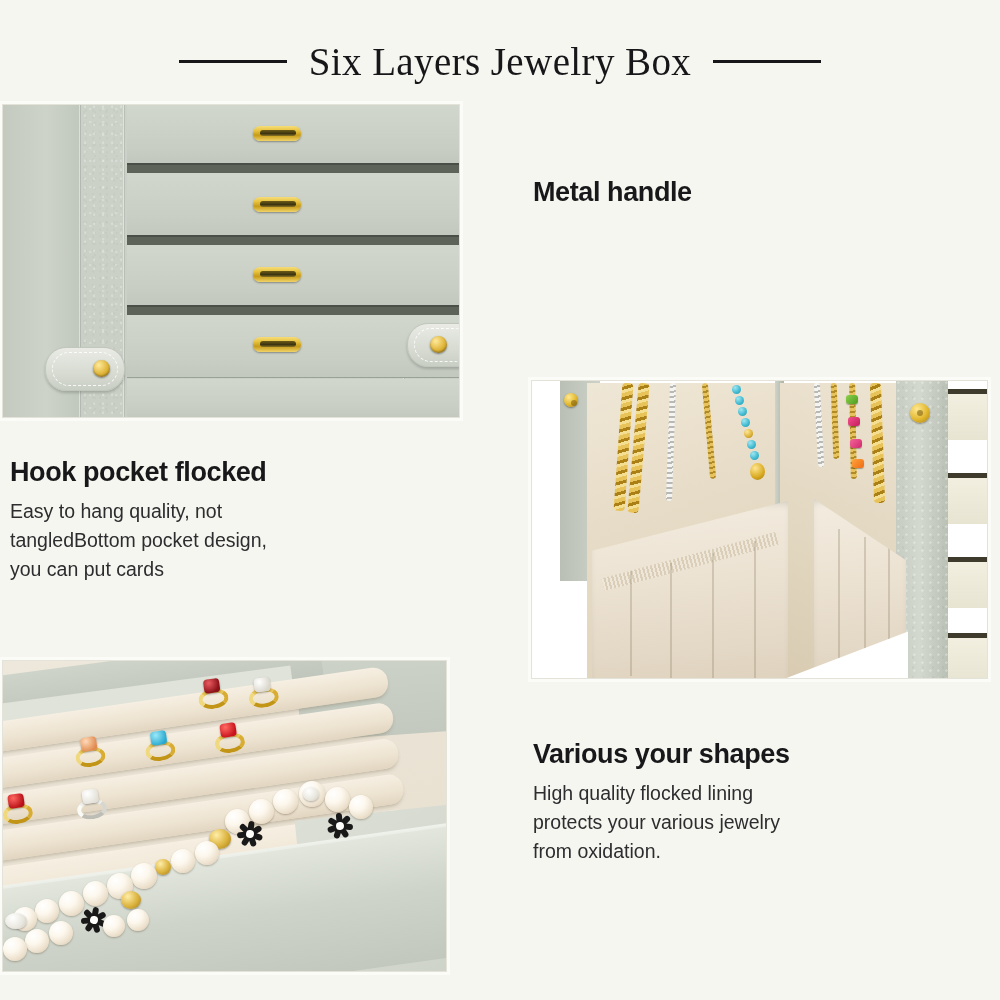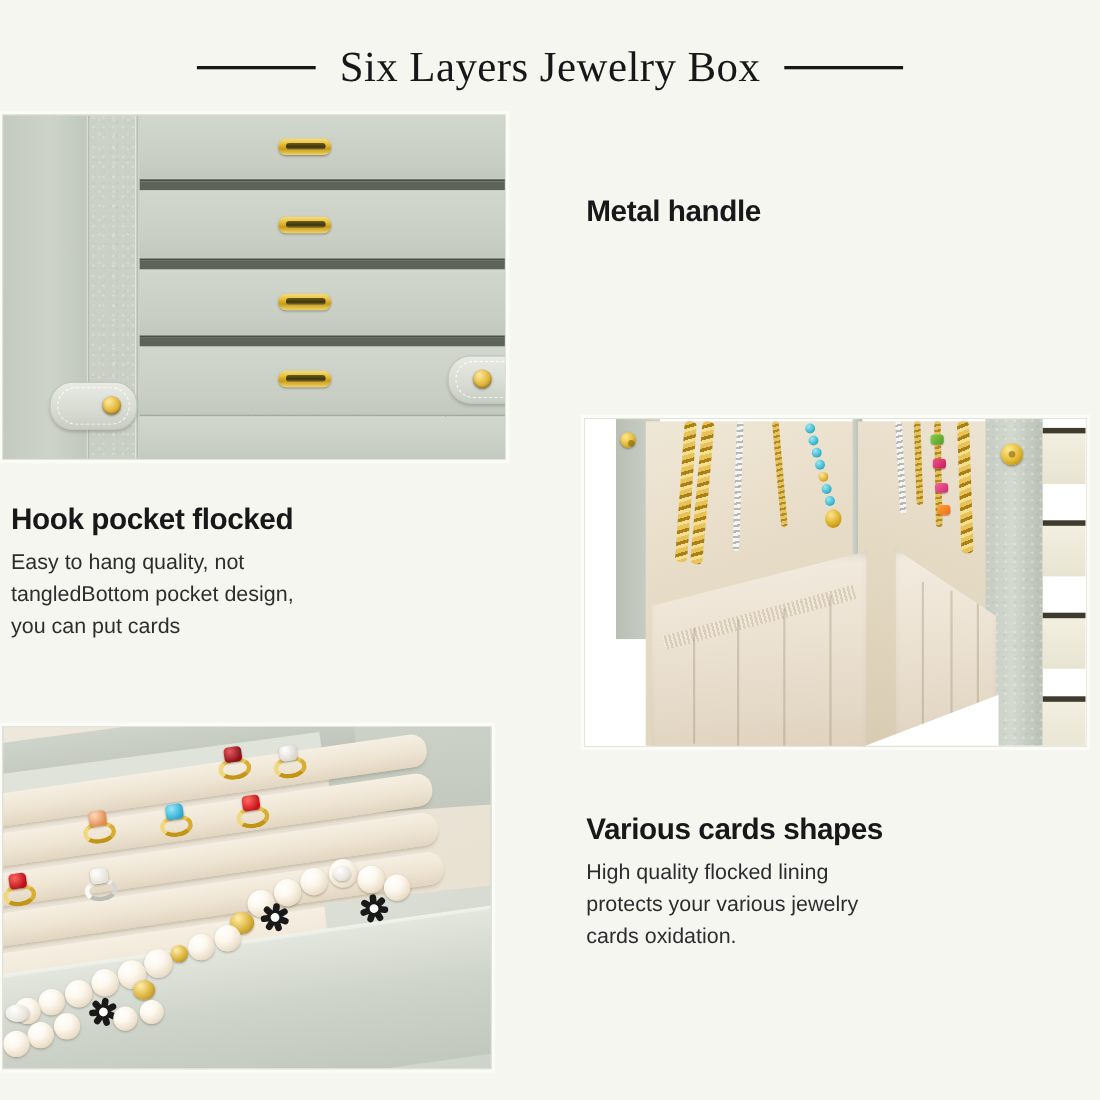--- a/index.html
+++ b/index.html
@@ -463,19 +463,19 @@
       <div class="pearl" style="left:46px;top:140px;width:24px;height:24px"></div>
       <div class="pearl" style="left:22px;top:148px;width:24px;height:24px"></div>
       <div class="pearl" style="left:0px;top:156px;width:24px;height:24px"></div>
       <div class="crystal" style="left:2px;top:132px;width:22px;height:16px"></div>
       <div class="pearl" style="left:100px;top:134px;width:22px;height:22px"></div>
       <div class="pearl" style="left:124px;top:128px;width:22px;height:22px"></div>
     </div>
   </div>
 
   <div class="tblock" id="text-slot">
-    <h2>Various cards shapes</h2>
+    <h2>Various your shapes</h2>
     <p>High quality flocked lining
 protects your various jewelry
-cards oxidation.</p>
+from oxidation.</p>
   </div>
 
 </div>
 
 </body></html>

